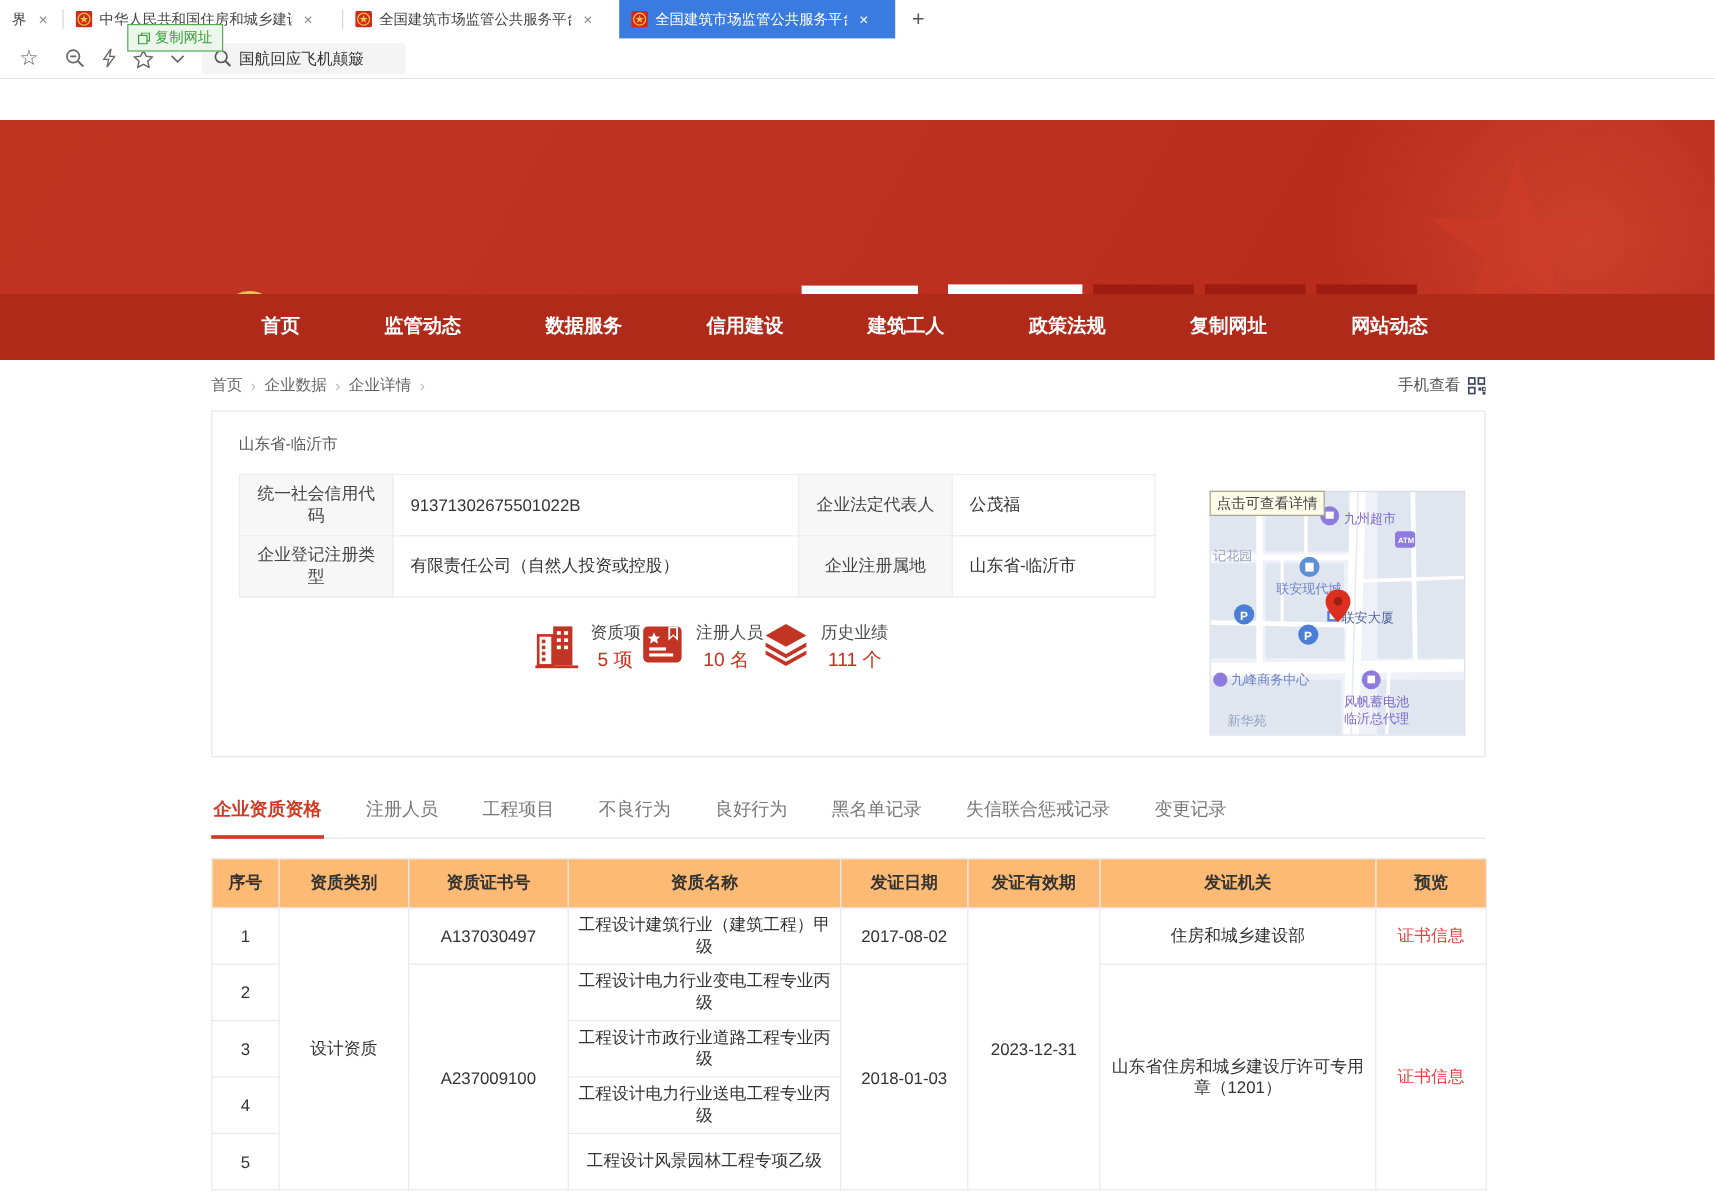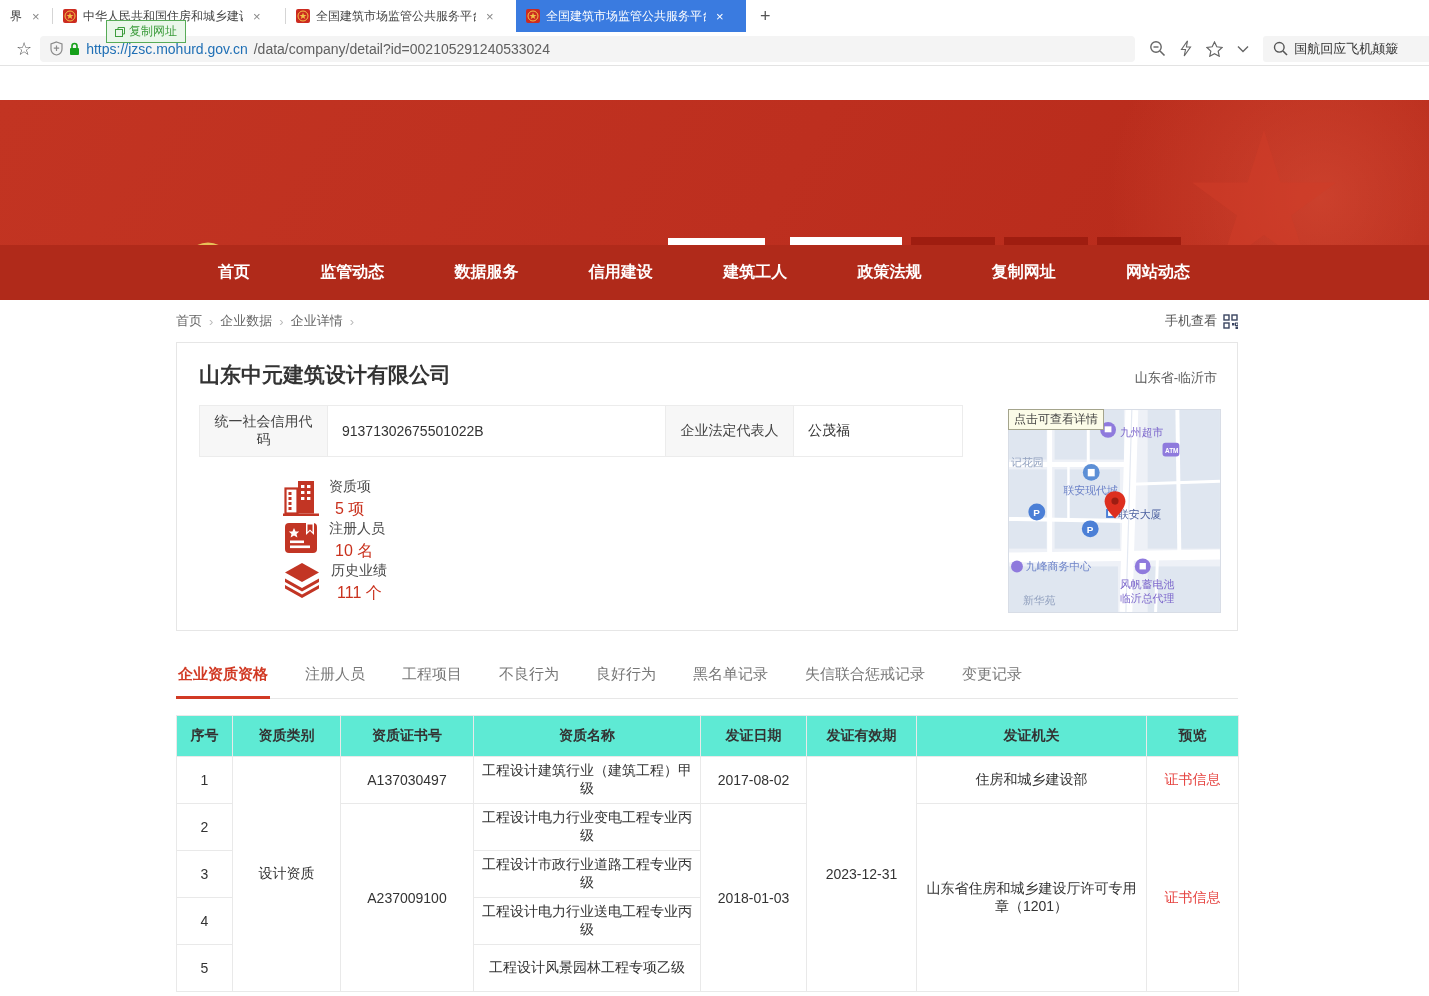--- a/index.html
+++ b/index.html
@@ -63,36 +63,36 @@
   .card { position:relative; border:1px solid #e6e6e6; padding:18px 16px 20px 22px; min-height:289px; }
   .card-titlerow { display:flex; justify-content:space-between; align-items:baseline; padding-right:4px; }
   .company-name { font-size:21px; font-weight:bold; color:#333; }
   .company-region { font-size:13px; color:#555; }
 
   table.info { border-collapse:collapse; width:764px; margin-top:16px; font-size:14px; }
   table.info td { border:1px solid #ececec; height:51px; padding:4px 14px; }
   table.info td.lbl { background:#f7f7f7; text-align:center; color:#444; width:128px; }
   table.info td.val { color:#333; }
 
-  .stats { width:764px; display:flex; margin-top:21px; padding:0 60px 0 84px; justify-content:center;flex-direction:column; }
+  .stats { width:764px; display:flex; margin-top:21px; padding:0 60px 0 84px; justify-content:center; }
   .stat { display:flex; gap:10px; align-items:flex-start; }
   .stat-txt { display:flex; flex-direction:column; gap:3px; }
   .stat-label { font-size:14px; color:#4a4a4a; }
   .stat-value { font-size:16px; color:#c9311d; margin-left:6px; }
 
   .map-widget { position:absolute; top:66px; right:16px; width:213px; height:204px; cursor:pointer; }
   .map-tip { position:absolute; top:0; left:0; z-index:5; background:#fbfbe8; border:1px solid #a4a48c;
       color:#444; font-size:12px; padding:1px 5px; }
 
   .detail-tabs { margin-top:24px; display:flex; gap:33px; border-bottom:1px solid #e7e7e7; font-size:15px; }
   .dtab { padding:10px 2px 12px; color:#777; cursor:pointer;font-family:Liberation Mono, monospace; }
   .dtab.active { color:#d13a24; border-bottom:3px solid #d13a24; margin-bottom:-1px; font-weight:bold; }
 
   table.qual { border-collapse:collapse; width:1062px; margin-top:16px; font-size:14px; table-layout:fixed; }
-  table.qual th { border:1px solid #e9e9e9; background:#5eead4; font-weight:bold; height:41px; color:#333; }
+  table.qual th { border:1px solid #e9e9e9; background:#fdba74; font-weight:bold; height:41px; color:#333; }
   table.qual td { border:1px solid #e9e9e9; height:47px; text-align:center; color:#333; padding:4px 8px; background:#fff; }
   .cert-link { color:#e64340; cursor:pointer; text-decoration:none; }
 
   svg { display:block; }
 </style>
 </head>
 <body>
 
 <div class="tabbar">
   <div class="btab" style="flex:0 0 52px;">
@@ -134,32 +134,20 @@
     <svg width="10" height="10" viewBox="0 0 10 10">
         <rect x="0.5" y="2.5" width="7" height="7" fill="none" stroke="#3c9d3c"></rect>
         <path d="M3 2.5 V0.5 H9.5 V7 H7.5" fill="none" stroke="#3c9d3c"></path>
       </svg>
     <span>复制网址</span>
   </div>
 </div>
 
 <div class="urlrow">
   <span class="bookmark-star">☆</span>
-  <div class="urlbox">
-    <svg width="13" height="15" viewBox="0 0 13 15">
-        <path d="M6.5 1 L12 3 V8 C12 11 9.5 13.3 6.5 14 C3.5 13.3 1 11 1 8 V3 Z" fill="none" stroke="#8a8a8a" stroke-width="1.2"></path>
-        <path d="M6.5 4.5 V10 M3.8 7.2 H9.2" stroke="#8a8a8a" stroke-width="1.2"></path>
-      </svg>
-    <svg width="11" height="14" viewBox="0 0 11 14">
-        <rect x="1" y="6" width="9" height="7" rx="1" fill="#16a01a"></rect>
-        <path d="M3 6 V4 a2.5 2.5 0 0 1 5 0 V6" fill="none" stroke="#16a01a" stroke-width="1.6"></path>
-      </svg>
-    <span class="url-domain">https://jzsc.mohurd.gov.cn</span>
-      <span class="url-path">/data/company/detail?id=002105291240533024</span>
-  </div>
   <div class="chrome-icons">
     <svg width="17" height="17" viewBox="0 0 17 17">
         <circle cx="7" cy="7" r="5.2" fill="none" stroke="#666" stroke-width="1.4"></circle>
         <line x1="4.5" y1="7" x2="9.5" y2="7" stroke="#666" stroke-width="1.4"></line>
         <line x1="11" y1="11" x2="15.5" y2="15.5" stroke="#666" stroke-width="1.6"></line>
       </svg>
     <svg width="12" height="17" viewBox="0 0 12 17">
         <path d="M7.5 0.8 L1.5 9.5 H5.5 L4.2 16 L10.5 7 H6.4 Z" fill="none" stroke="#666" stroke-width="1.1"></path>
       </svg>
     <svg width="17" height="16" viewBox="0 0 17 16">
@@ -289,31 +277,36 @@
             <rect x="9" y="9" width="2.5" height="2.5"></rect>
             <rect x="12.5" y="12.5" width="2.5" height="2.5"></rect>
             <rect x="12.5" y="9" width="2.5" height="2.5" fill="none" stroke="#3a4560" stroke-width="1"></rect>
           </g>
       </svg>
     </div>
   </div>
 
   <div class="card">
     <div class="card-titlerow">
-      <span class="company-name">山东中元建筑设计有限公司</span>
       <span class="company-region">山东省-临沂市</span>
     </div>
 
     <table class="info">
       <tbody>
           <tr>
         <td class="lbl">统一社会信用代码</td>
         <td class="val" style="width:338px;">91371302675501022B</td>
         <td class="lbl">企业法定代表人</td>
         <td class="val">公茂福</td>
+      </tr>
+      <tr>
+        <td class="lbl">企业登记注册类型</td>
+        <td class="val">有限责任公司（自然人投资或控股）</td>
+        <td class="lbl">企业注册属地</td>
+        <td class="val">山东省-临沂市</td>
       </tr>
     </tbody>
       </table>
 
     <div class="stats">
       <div class="stat">
         <svg width="36" height="38" viewBox="0 0 36 38">
           <rect x="2.5" y="10.5" width="12" height="25" fill="#fff" stroke="#c23524" stroke-width="2.2"></rect>
           <g fill="#c23524">
               <rect x="5.5" y="14" width="3" height="3"></rect>

